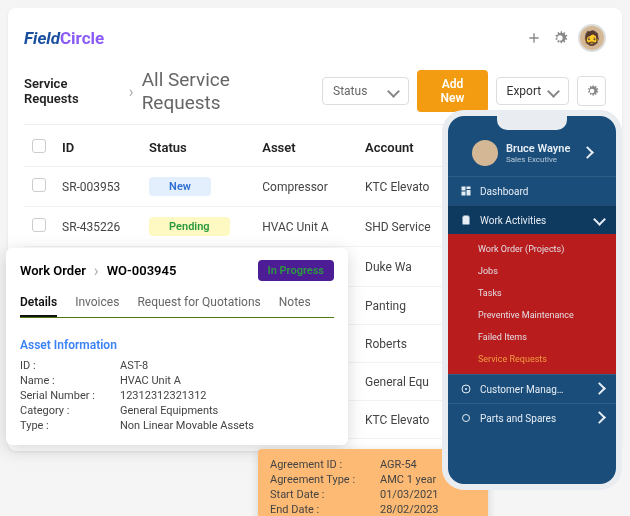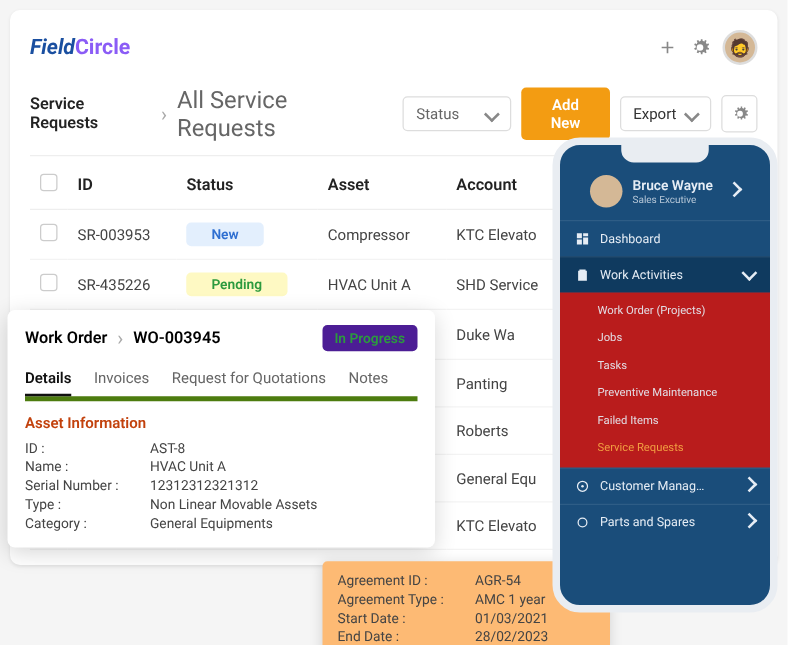--- a/index.html
+++ b/index.html
@@ -28,24 +28,24 @@
 .ck{width:14px;height:14px;border:1px solid #ccc;border-radius:3px;display:inline-block}
 .badge{display:inline-block;padding:3px 20px;border-radius:4px;font-size:11px;font-weight:600}
 .badge.new{background:#e3effd;color:#2f6fd1}
 .badge.pending{background:#fef9c3;color:#2c9a3e}
 
 .wo-card{position:absolute;left:6px;top:248px;width:342px;background:#fff;border-radius:6px;box-shadow:0 4px 18px rgba(0,0,0,.16);padding:12px 14px}
 .wo-head{display:flex;align-items:center;gap:8px;padding-bottom:8px}
 .wo-head .t{font-size:13px;font-weight:600}
 .wo-head .sep{color:#aaa}
 .wo-head .ip{margin-left:auto;background:#4c1d95;color:#2c9a3e;padding:4px 10px;border-radius:4px;font-size:11px;font-weight:600}
-.tabs{display:flex;gap:18px;border-bottom:4px solid #4d7c0f;margin-bottom:10px}
+.tabs{display:flex;gap:18px;border-bottom:1px solid #4d7c0f;margin-bottom:20px}
 .tab{font-size:12px;color:#666;padding:6px 0;cursor:pointer}
 .tab.active{color:#111;font-weight:600;border-bottom:2px solid #111}
-.sect-title{font-size:12px;font-weight:600;color:#c2410c;margin:6px 0}
+.sect-title{font-size:12px;font-weight:600;color:#3b82f6;margin:6px 0}
 .kv{display:flex;font-size:11px;color:#444;padding:1px 0}
 .kv .k{width:100px}
 
 .ag-card{position:absolute;left:258px;top:449px;width:230px;background:#fdba74;border-radius:4px;box-shadow:0 2px 10px rgba(0,0,0,.14);padding:8px 12px}
 .ag-card .kv .k{width:110px}
 
 .phone{position:absolute;right:8px;top:110px;width:180px;height:380px;background:#1a4d7a;border-radius:22px;border:6px solid #e9edf2;display:flex;flex-direction:column;font-size:10px;color:#e6edf5}
 .notch{width:70px;height:14px;background:#e9edf2;border-radius:0 0 10px 10px;margin:0 auto}
 .user{display:flex;align-items:center;gap:8px;padding:10px 24px}
 .user .av{width:26px;height:26px;border-radius:50%;background:#d4b896}
@@ -192,26 +192,26 @@
       </div>
       <div class="kv">
         <span class="k">Name :</span>
         <span>HVAC Unit A</span>
       </div>
       <div class="kv">
         <span class="k">Serial Number :</span>
         <span>12312312321312</span>
       </div>
       <div class="kv">
+        <span class="k">Category :</span>
+        <span>General Equipments</span>
+      </div>
+      <div class="kv">
         <span class="k">Type :</span>
         <span>Non Linear Movable Assets</span>
-      </div>
-      <div class="kv">
-        <span class="k">Category :</span>
-        <span>General Equipments</span>
       </div>
     </div>
 </div>
 
 <div class="ag-card">
   <div id="ag-fields">
       <div class="kv">
         <span class="k">Agreement ID :</span>
         <span>AGR-54</span>
       </div>

